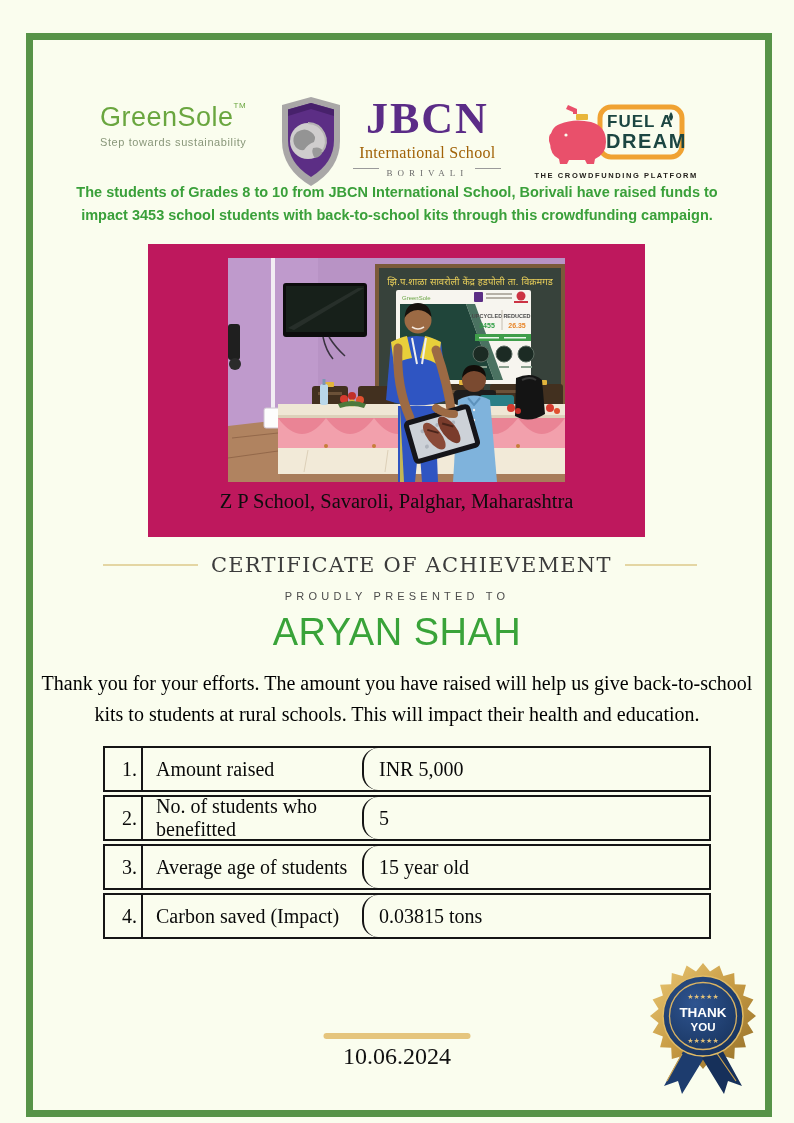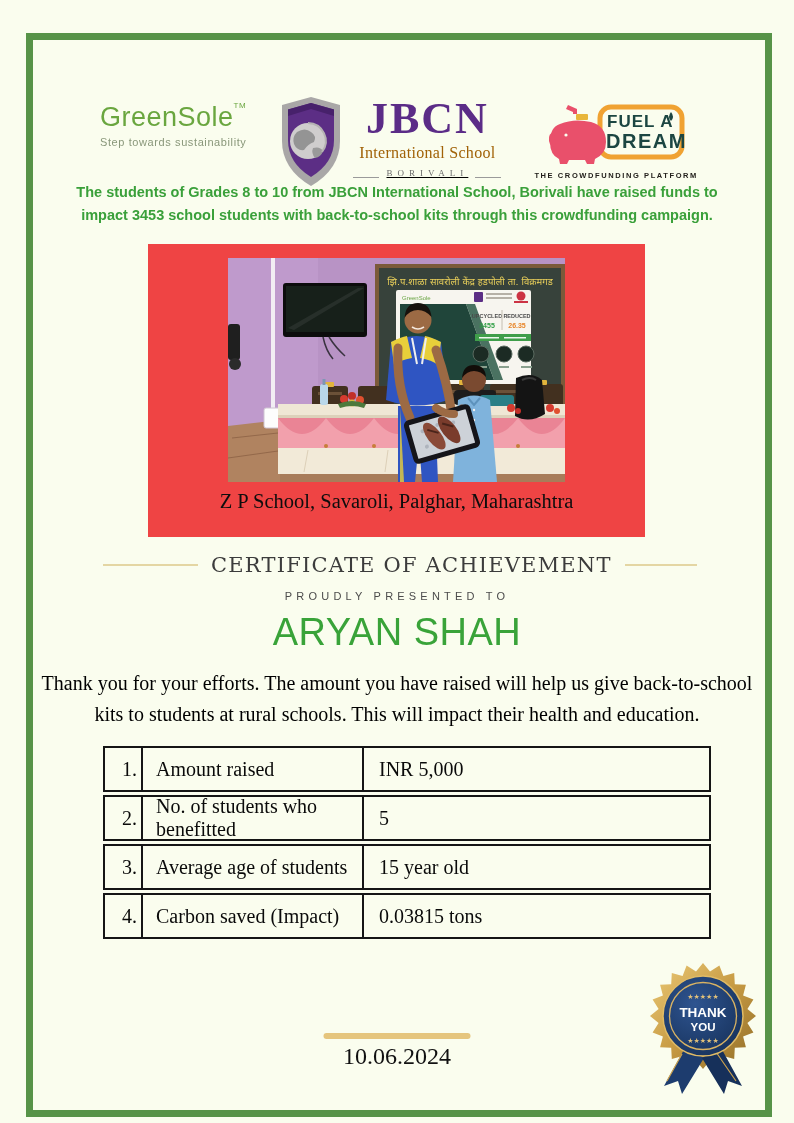--- a/index.html
+++ b/index.html
@@ -20,34 +20,34 @@
   .gs-name { font-size:27px; color:#6aa63f; letter-spacing:0.5px; }
   .gs-name sup { font-size:8px; vertical-align:18px; color:#6aa63f; }
   .gs-name2 { font-size:27px; color:#6aa63f; letter-spacing:0.5px; margin-top:1px; }
   .gs-tag { font-size:11px; color:#89977a; letter-spacing:0.6px; margin-top:6px; }
   .jbcn-logo { display:flex; gap:10px; align-items:flex-start; }
   .jbcn-text { padding-top:2px; text-align:center; }
   .jbcn-acro { font-family:"Liberation Serif", serif; font-weight:bold; font-size:44px;
                color:#5b2c87; letter-spacing:2px; line-height:0.95; }
   .jbcn-school { font-family:"Liberation Serif", serif; font-size:16px; color:#a16207;
                  margin-top:4px; letter-spacing:0.3px; }
-  .jbcn-campus { display:flex; align-items:flex-end; gap:7px; margin-top:6px; justify-content:center;text-decoration:underline; }
+  .jbcn-campus { display:flex; align-items:flex-start; gap:7px; margin-top:6px; justify-content:center; }
   .jbcn-campus .ln { width:26px; height:1px; background:#9a9a9a; }
   .jbcn-campus span { font-family:"Liberation Serif", serif; font-size:9px; letter-spacing:5px;
                       color:#6c6c6c; }
   .fad-logo { margin-top:6px; text-align:center; }
   .fad-tag { font-size:7.5px; font-weight:bold; letter-spacing:1.6px; color:#23201c; margin-top:3px; }
   
   .intro {
     position:absolute; top:181px; left:52px; right:52px;
     font-size:14.5px; font-weight:bold; color:#3aa03a; text-align:center; line-height:1.62;
   }
   
   .photo-box { position:absolute; left:148px; top:244px; width:497px; height:293px;
-               background:#ef4444; }
+               background:#be185d; }
   .photo { position:absolute; left:80px; top:14px; width:337px; height:224px; display:block; }
   .caption { position:absolute; left:0; right:0; bottom:24px; text-align:center;
              font-family:"Liberation Serif", serif; font-size:20.5px; color:#0d0d0d; }
   
   .title-row { position:absolute; left:103px; width:594px; top:553px; display:flex; align-items:center; }
   .tline { height:2px; background:#e4d6a3; }
   .tline.l { width:95px; } .tline.r { flex:1; }
   .cert-title { font-family:"DejaVu Serif", serif; font-size:21px; letter-spacing:1.2px;
                 color:#3c3c3c; white-space:nowrap; margin:0 13px; font-weight:400; }
   .subtitle { position:absolute; left:0; right:0; top:590px; text-align:center;
@@ -58,21 +58,21 @@
              font-family:"Liberation Serif", serif; font-size:20px; color:#000; line-height:1.55; }
   .message-inner { max-width:730px; margin:0 auto; }
   
   .impact-table { position:absolute; left:103px; top:746px; width:608px;
                   font-family:"Liberation Serif", serif; font-size:20px; color:#0a0a0a; }
   .trow { display:flex; height:46px; border:2px solid #151515; margin-bottom:3px; }
   .c-num { width:38px; border-right:2px solid #151515; display:flex; align-items:center;
            justify-content:flex-end; padding-right:4px; }
   .c-label { flex:1; display:flex; align-items:center; padding-left:13px; }
   .c-val { width:347px; border-left:2px solid #151515; display:flex; align-items:center;
-           padding-left:15px; }
+           padding-left:15px;border-radius:16px; }
   
   .badge-wrap { position:absolute; left:646px; top:962px; width:114px; height:132px; }
   .gold-line { position:absolute; left:50%; transform:translateX(-50%); top:1033px;
                width:147px; height:6px; border-radius:3px; background:#e5c57d; }
   .date { position:absolute; left:0; right:0; top:1043px; text-align:center;
           font-family:"Liberation Serif", serif; font-size:24px; color:#111; }
 </style>
 </head>
 <body>
 

